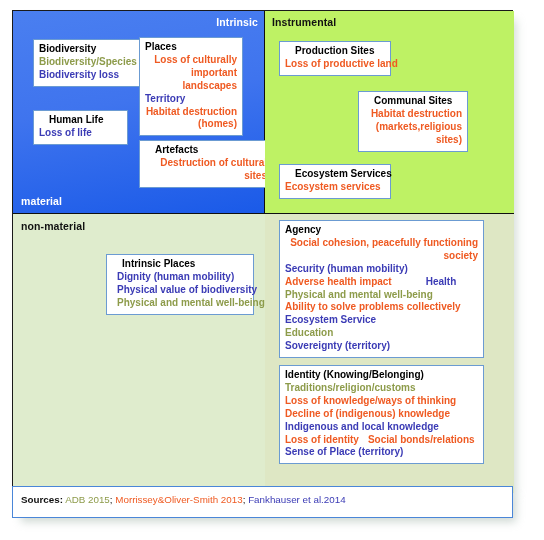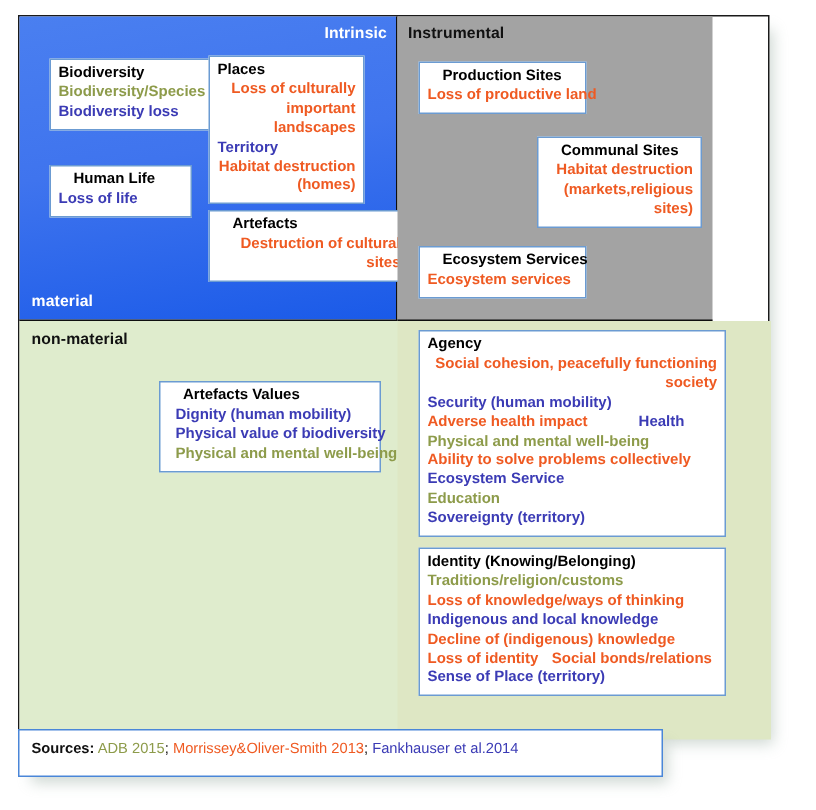--- a/index.html
+++ b/index.html
@@ -42,22 +42,22 @@
   .q-intrinsic-material {
     left: 0; top: 0;
     width: 252px; height: 203px;
     background: linear-gradient(170deg, #4a7ff0 0%, #3f74ee 45%, #1a5ae8 100%);
     border-right: 1.5px solid #0f0f0f;
     border-bottom: 1.5px solid #0f0f0f;
   }
   
   .q-instrumental-material {
     left: 252px; top: 0;
-    width: 210px; height: 203px;
-    background: #a3a3a3;
+    width: 249px; height: 203px;
+    background: #bef264;
     border-bottom: 1.5px solid #0f0f0f;
     padding-left: 32px;
   }
   
   .q-intrinsic-nonmaterial {
     left: 0; top: 203px;
     width: 304px; height: 279px;
     background: #dfeccd;
     border-right: 1.5px solid #0f0f0f;
   }
@@ -113,21 +113,21 @@
   .c-olive  { color: #8d9b4a; }
 
   .spaced { display: inline-block; }
   .gap-l  { margin-left: 34px; }
 
   
   .sources {
     position: absolute;
     left: 12px;
     top: 486px;
-    width: 430px;
+    width: 501px;
     height: 32px;
     box-sizing: border-box;
     background: #ffffff;
     border: 1.5px solid #4a86d8;
     padding: 7px 0 0 8px;
     box-shadow: 6px 7px 9px -3px rgba(150,170,160,0.45);
     font-size: 9.8px;
     white-space: nowrap;
   }
   .sources .s-lab { font-weight: bold; color: #111111; }
@@ -190,21 +190,21 @@
         <div class="card-title indent">Ecosystem Services</div>
         <div class="card-line c-orange">Ecosystem services</div>
       </div>
     </div>
 
     <div class="quad q-intrinsic-nonmaterial">
 
       <div class="axis-label lbl-nonmaterial">non-material</div>
 
       <div class="card" style="left:93px; top:40px; width:148px;">
-        <div class="card-title indent">Artefacts Values</div>
+        <div class="card-title indent">Intrinsic Places</div>
         <div class="card-line c-blue" style="padding-left:5px;">Dignity (human mobility)</div>
         <div class="card-line c-blue" style="padding-left:5px;">Physical value of biodiversity</div>
         <div class="card-line c-olive" style="padding-left:5px;">Physical and mental well-being</div>
       </div>
     </div>
 
     <div class="quad q-instrumental-nonmaterial">
 
       <div class="card" style="left:14px; top:6px; width:205px;">
         <div class="card-title">Agency</div>
@@ -217,22 +217,22 @@
         <div class="card-line c-orange">Ability to solve problems collectively</div>
         <div class="card-line c-blue">Ecosystem Service</div>
         <div class="card-line c-olive">Education</div>
         <div class="card-line c-blue">Sovereignty (territory)</div>
       </div>
 
       <div class="card" style="left:14px; top:151px; width:205px;">
         <div class="card-title">Identity (Knowing/Belonging)</div>
         <div class="card-line c-olive">Traditions/religion/customs</div>
         <div class="card-line c-orange">Loss of knowledge/ways of thinking</div>
+        <div class="card-line c-orange">Decline of (indigenous) knowledge</div>
         <div class="card-line c-blue">Indigenous and local knowledge</div>
-        <div class="card-line c-orange">Decline of (indigenous) knowledge</div>
         <div class="card-line">
           <span class="c-orange">Loss of identity</span><span class="c-orange spaced" style="margin-left:9px;">Social bonds/relations</span>
         </div>
         <div class="card-line c-blue">Sense of Place (territory)</div>
       </div>
     </div>
 
   </div>
 
   <div class="sources">

